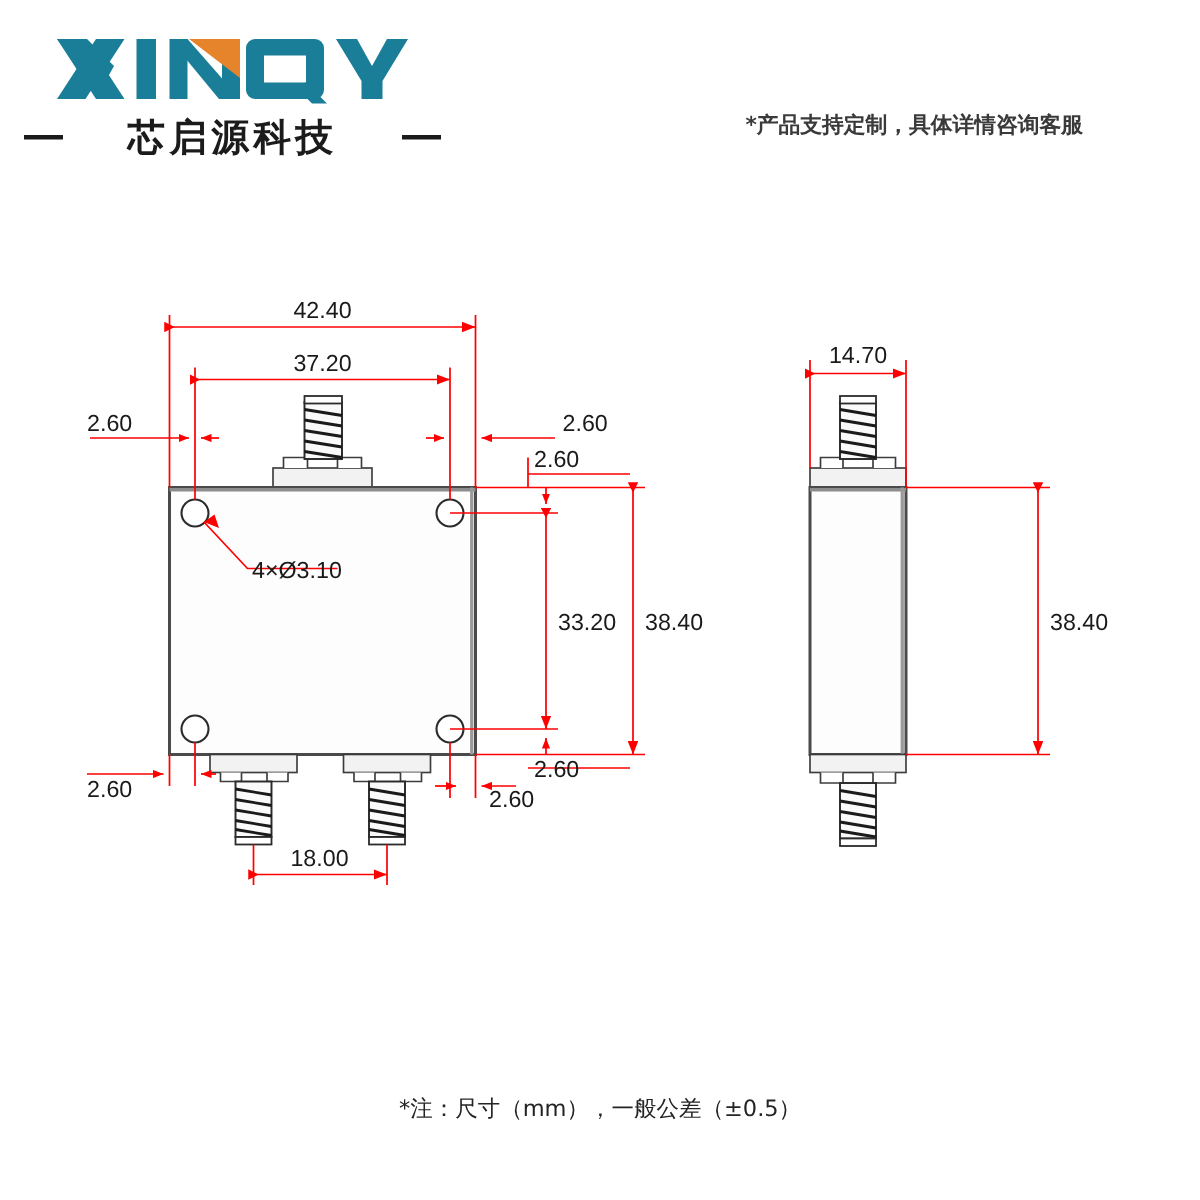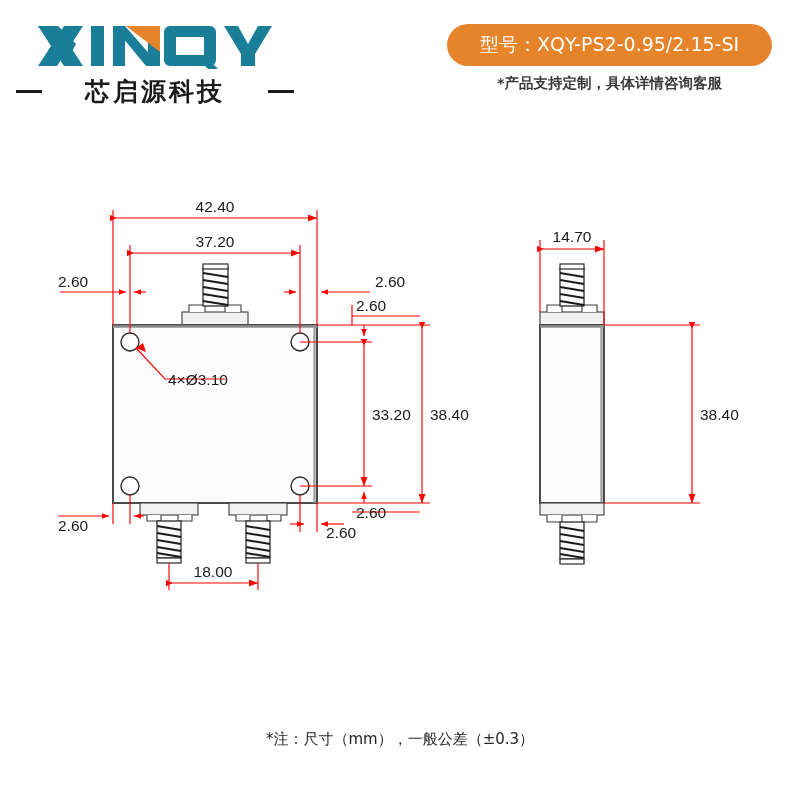--- a/index.html
+++ b/index.html
@@ -88,23 +88,20 @@
         <polygon points="188,4 202,4 212,22 222,4 236,4 219,32 219,44 205,44 205,32" fill="#1B7E99"></polygon>
       </svg>
 
       <div class="logo-sub">
         <span class="rule left"></span>
         <span class="logo-cn">芯启源科技</span>
         <span class="rule right"></span>
       </div>
     </div>
 
-    <div class="badge">
-      <span class="badge-text">型号：XQY-PS2-0.95/2.15-SI</span>
-    </div>
     <div class="badge-note">*产品支持定制，具体详情咨询客服</div>
   </div>
 
   <div class="drawing">
     <svg width="800" height="620" viewBox="0 0 800 620">
 
       <defs>
         <marker id="ar" markerWidth="9" markerHeight="7" refX="9" refY="3.5" orient="auto" markerUnits="userSpaceOnUse">
           <polygon points="0,0 9,3.5 0,7" fill="#FF0000"></polygon>
         </marker>
@@ -288,15 +285,15 @@
         </g>
 
         <text x="572" y="122" text-anchor="middle">14.70</text>
         <text x="700" y="300" text-anchor="start">38.40</text>
       </g>
 
       </g>
     </svg>
   </div>
 
-  <div class="footer">*注：尺寸（mm），一般公差（±0.3）</div>
+  <div class="footer">*注：尺寸（mm），一般公差（±0.5）</div>
 
 </div>
 
 </body></html>

